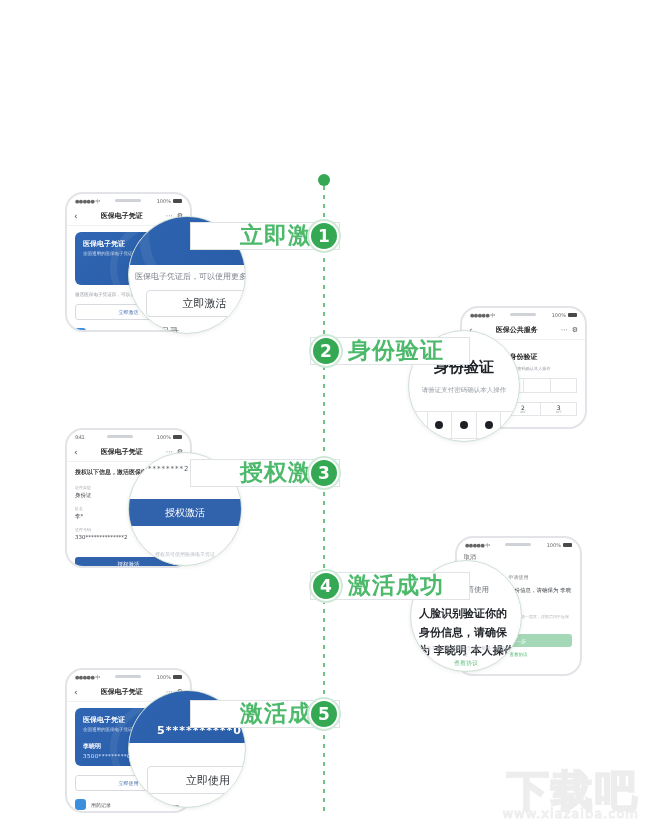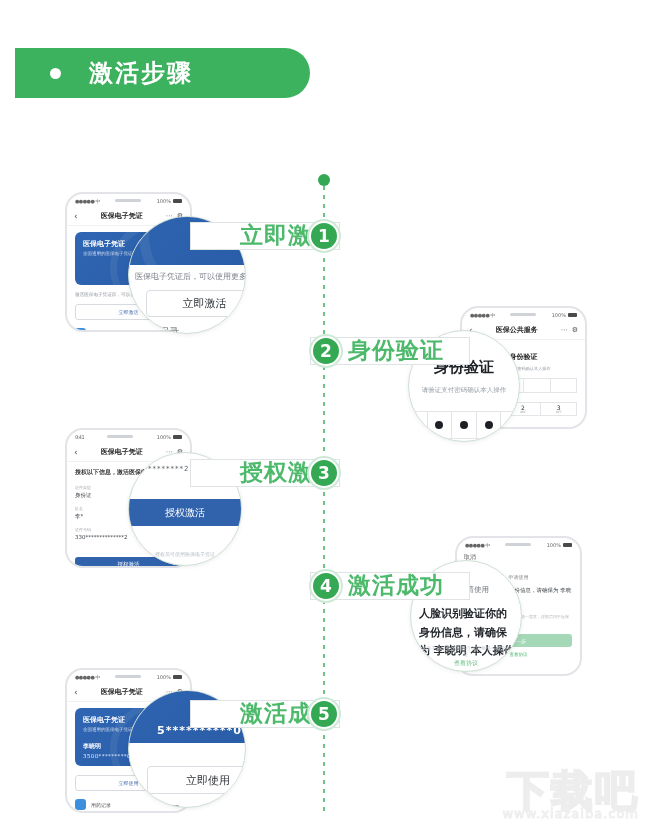--- a/index.html
+++ b/index.html
@@ -247,24 +247,20 @@
   .wm-sub{
     font-size:13px;color:transparent;-webkit-text-stroke:1px #eeeeee;
     letter-spacing:1px;margin-top:-6px;
   }
 </style>
 </head>
 <body>
 
 <div class="page">
 
-  <div class="header-pill">
-    <div class="header-dot"></div>
-    <div class="header-title">激活步骤</div>
-  </div>
 
   <div class="timeline-start-dot"></div>
   <div class="timeline"></div>
 
   <div class="step">
 
     <div class="phone" style="left:65px;top:192px;width:127px;height:140px;">
       <div class="phone-statusbar">
         <span class="sb-left">●●●●● 中</span>
         <span class="sb-notch"></span>

